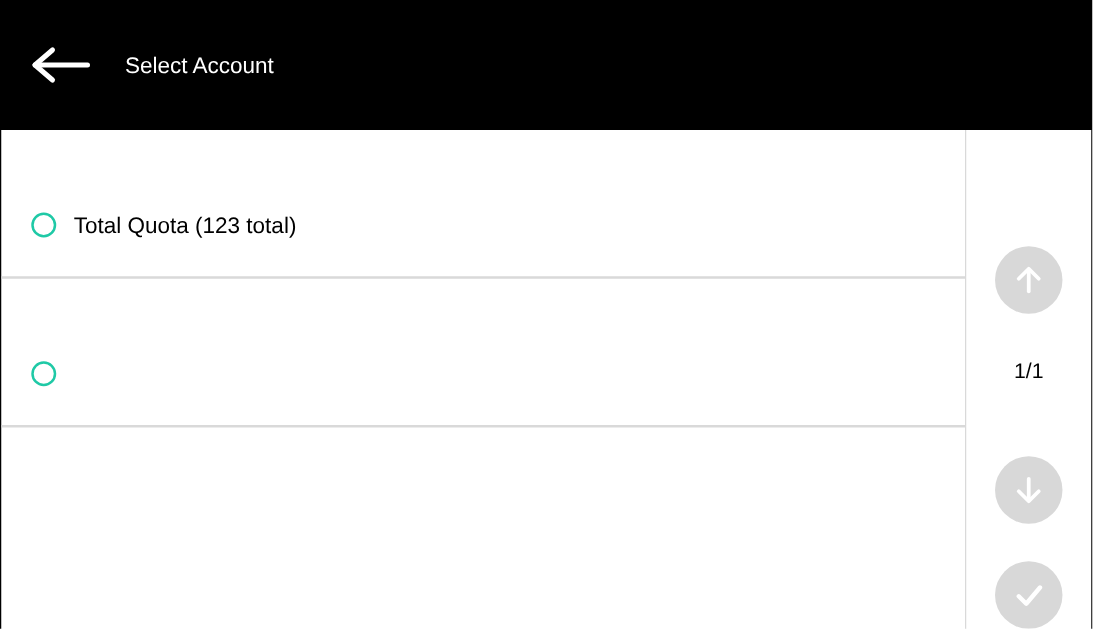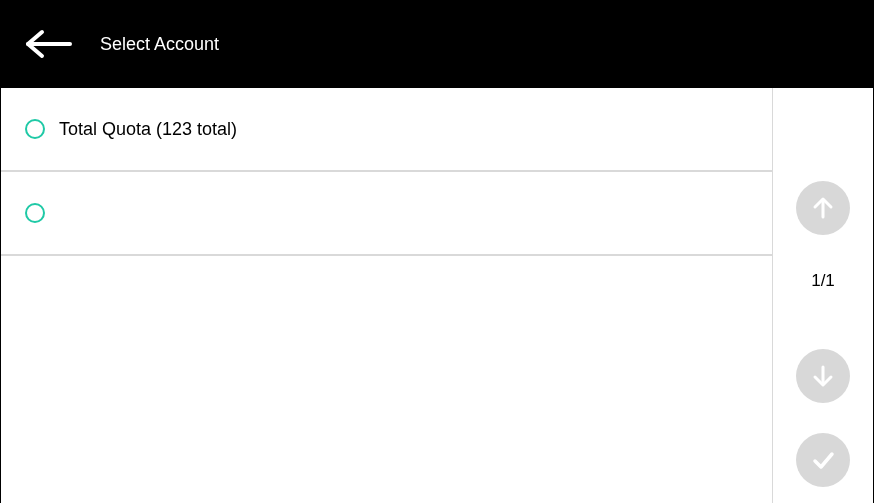--- a/index.html
+++ b/index.html
@@ -9,21 +9,21 @@
     }
     html, body {
       width: 874px;
       height: 503px;
       font-family: -apple-system, BlinkMacSystemFont, "Segoe UI", Arial, sans-serif;
       overflow: hidden;
       background: #fff;
     }
     .header {
       background: #000;
-      height: 88px;
+      height: 104px;
       display: flex;
       align-items: center;
       padding-left: 24px;
       gap: 28px;
     }
     .back-btn {
       width: 48px;
       height: 48px;
       display: flex;
       align-items: center;
@@ -47,20 +47,21 @@
       overflow: hidden;
     }
     .list-item {
       height: 84px;
       display: flex;
       align-items: center;
       padding-left: 24px;
       gap: 14px;
       border-bottom: 2px solid #d9d9d9;
       cursor: pointer;
+      margin-top: 35px;
     }
     .radio {
       width: 20px;
       height: 20px;
       border: 2.5px solid #1fc9a6;
       border-radius: 50%;
       flex-shrink: 0;
     }
     .item-label {
       font-size: 18px;

